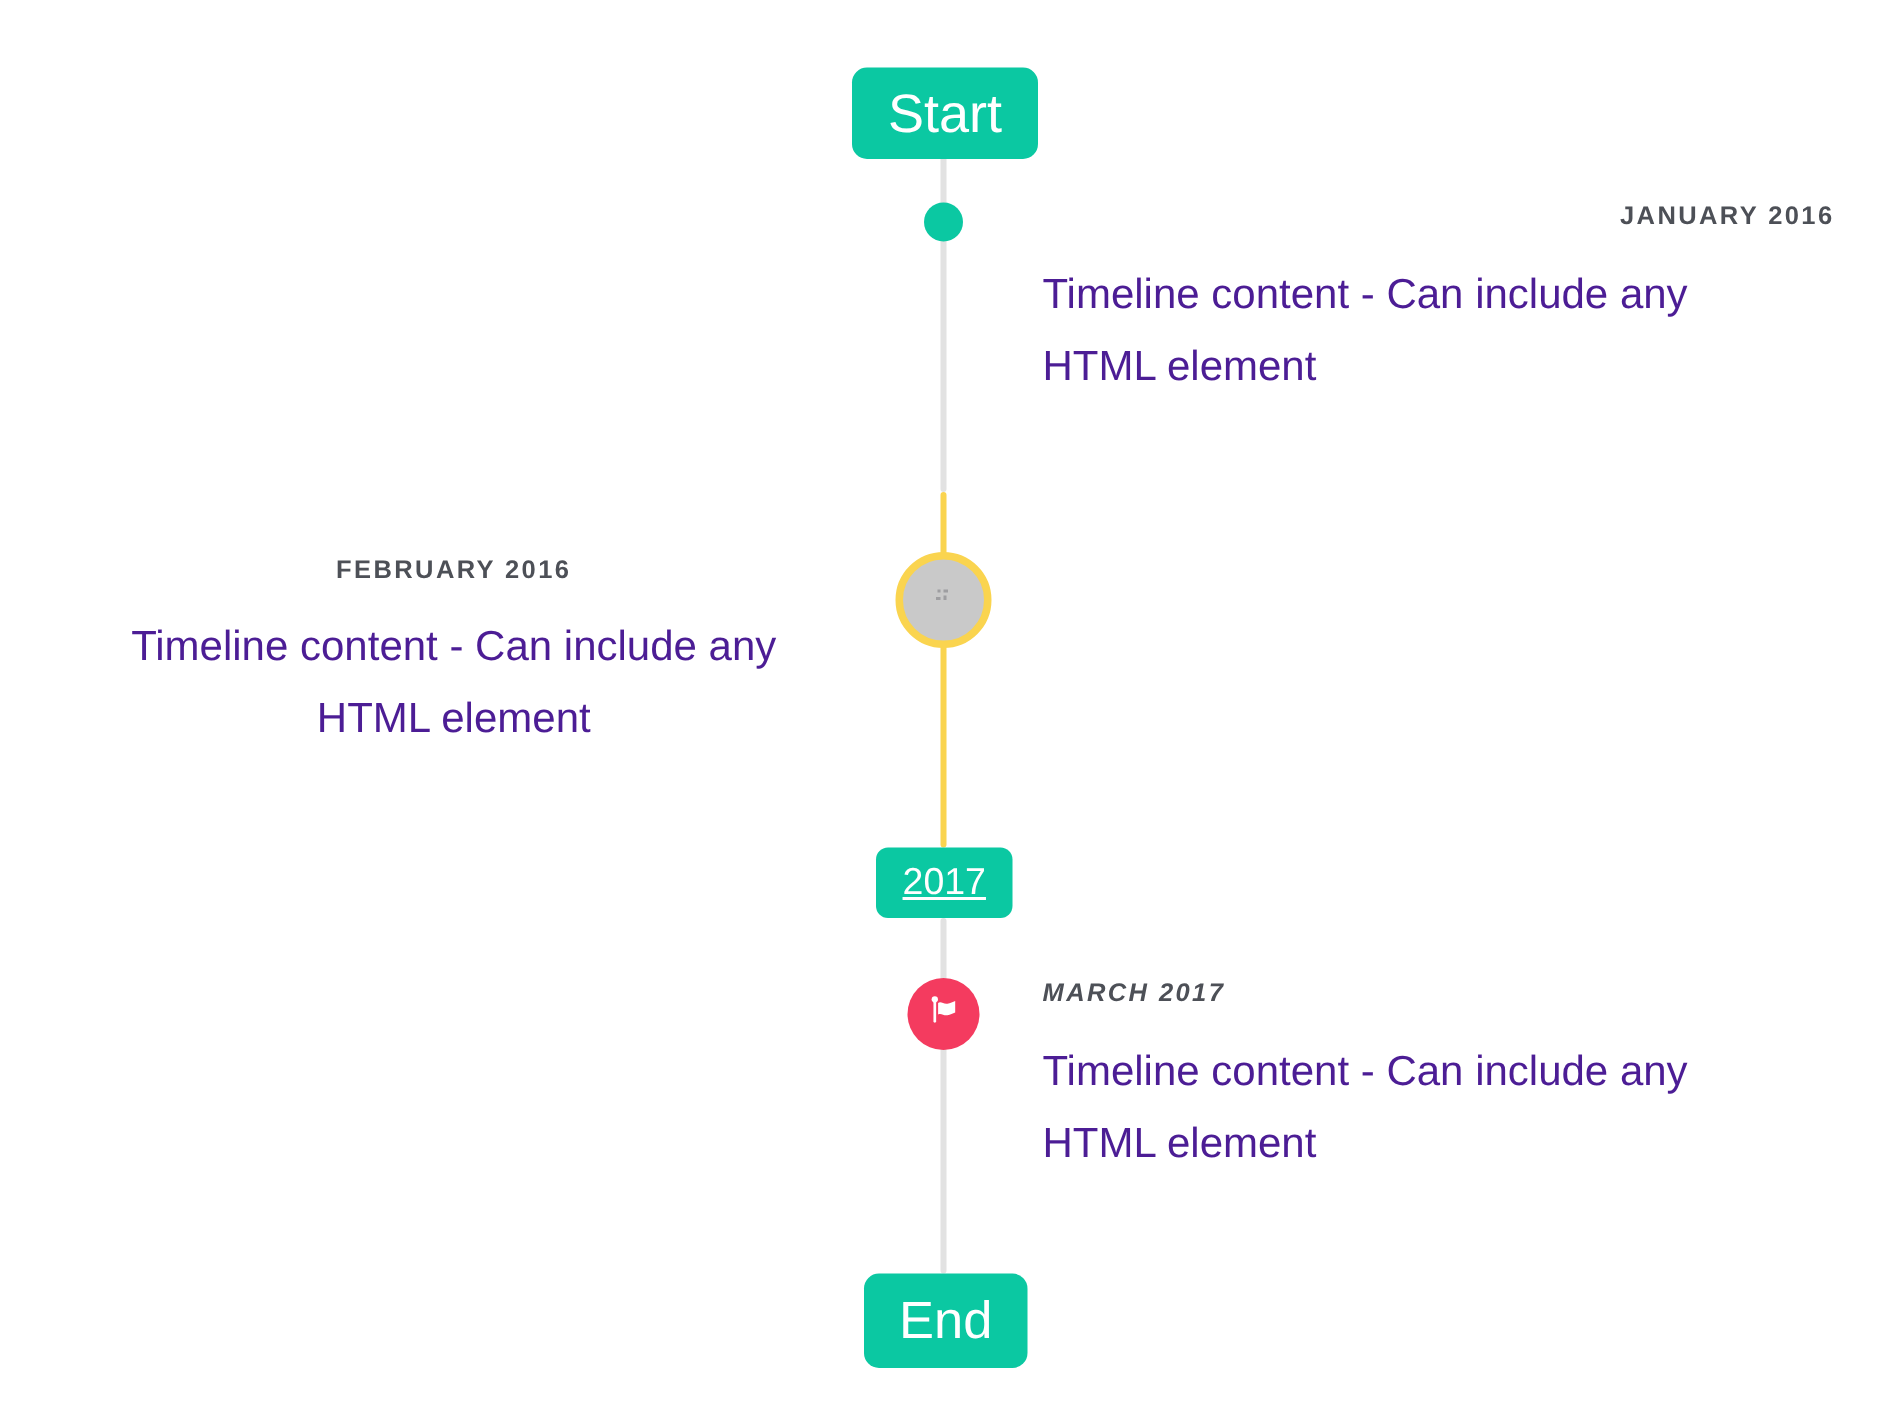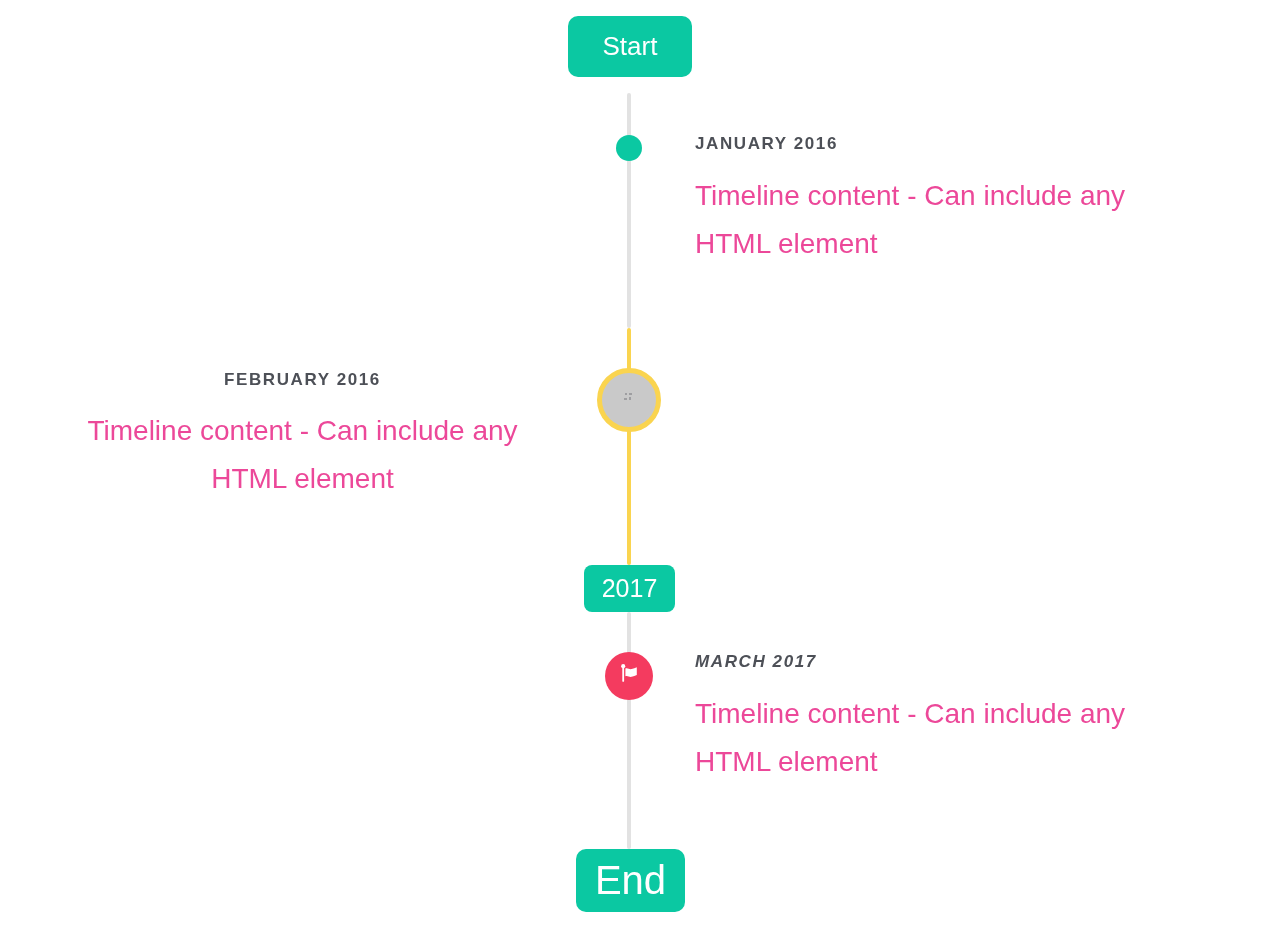--- a/index.html
+++ b/index.html
@@ -34,36 +34,37 @@
   .badge {
     position: absolute;
     background: #0bc8a2;
     color: #ffffff;
     display: flex;
     align-items: center;
     justify-content: center;
     font-weight: 400;
   }
   .badge-start {
-    left: 568px; top: 16px;
+    left: 568px; top: 45px;
     width: 124px; height: 61px;
     border-radius: 10px;
-    font-size: 26px;
+    font-size: 36px;
   }
   .badge-year {
     left: 584px; top: 565px;
     width: 91px; height: 47px;
     border-radius: 8px;
     font-size: 25px;
+    text-decoration: underline;
   }
   .badge-end {
     left: 576px; top: 849px;
     width: 109px; height: 63px;
     border-radius: 10px;
-    font-size: 40px;
+    font-size: 35px;
   }
 
   
   .dot-marker {
     position: absolute;
     left: 616px; top: 135px;
     width: 26px; height: 26px;
     border-radius: 50%;
     background: #0bc8a2;
   }
@@ -97,26 +98,26 @@
     font-size: 17px;
     font-weight: 700;
     letter-spacing: 1.6px;
     color: #4d5057;
   }
   .item-content {
     position: absolute;
     font-size: 28px;
     line-height: 48px;
     font-weight: 400;
-    color: #ec4899;
+    color: #4c1d95;
   }
   .right-side { left: 695px; width: 528px; text-align: left; }
   .left-side  { left: 40px;  width: 525px; text-align: center; }
 
-  .title-jan { top: 134px; }
+  .title-jan { top: 134px; text-align: right; }
   .content-jan { top: 172px; }
   .title-feb { top: 370px; }
   .content-feb { top: 407px; }
   .title-mar { top: 652px; font-style: italic; }
   .content-mar { top: 690px; }
 </style>
 </head>
 <body>
 
 <div class="stage">

